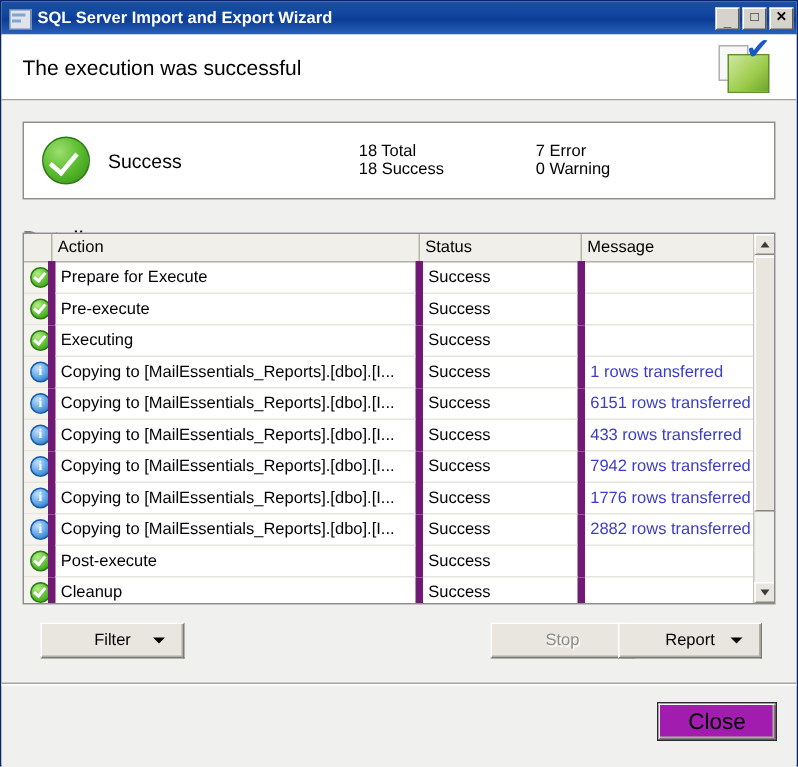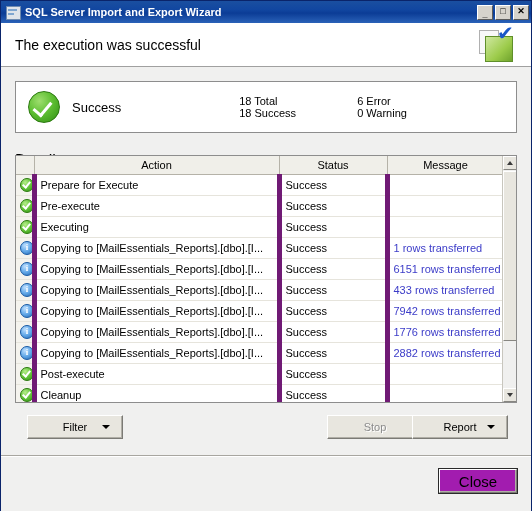--- a/index.html
+++ b/index.html
@@ -214,21 +214,21 @@
     border-collapse: collapse;
     width: 488px;
     table-layout: fixed;
   }
   table.gridtable th {
     background: #f0efe9;
     border-right: 1px solid #b5b2a8;
     border-bottom: 1px solid #b5b2a8;
     font-weight: normal;
     font-size: 11px;
-    text-align: center;
+    text-align: left;
     padding: 3px 4px;
     height: 17px;
     box-sizing: border-box;
     color: #000;
   }
   th.col-icon { width: 18px; padding: 0; }
   th.col-action { width: 245px; }
   th.col-status { width: 108px; }
   th.col-message { width: 117px; border-right: none; }
 
@@ -445,21 +445,21 @@
 
     <div class="summary">
       <div class="sum-icon"></div>
       <div class="sum-label">Success</div>
       <div class="sum-stats">
         <div class="sum-col c1">
           <div class="sum-row">18 Total</div>
           <div class="sum-row">18 Success</div>
         </div>
         <div class="sum-col c2">
-          <div class="sum-row">6 Error</div>
+          <div class="sum-row">7 Error</div>
           <div class="sum-row">0 Warning</div>
         </div>
       </div>
     </div>
 
     <div class="details-label">Details:</div>
 
     <div class="grid">
       <table class="gridtable">
         <thead>

